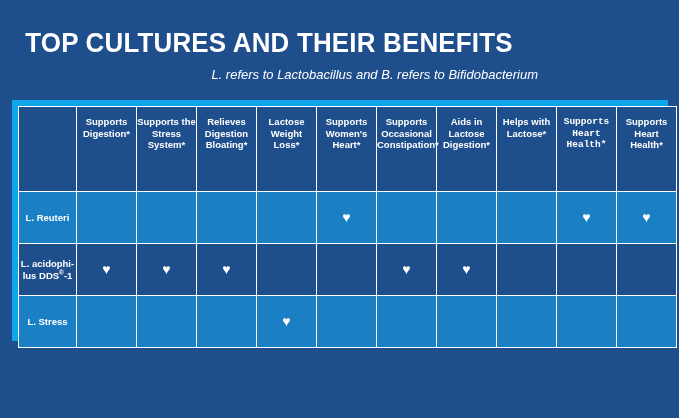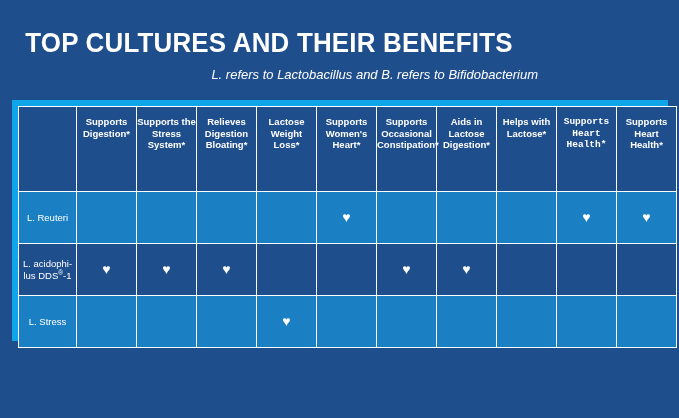--- a/index.html
+++ b/index.html
@@ -68,20 +68,21 @@
     table-layout: fixed;
   }
   table.benefits td,
   table.benefits th {
     border: 1px solid #ffffff;
     padding: 0;
     margin: 0;
     text-align: center;
     vertical-align: middle;
     box-sizing: border-box;
+    font-weight: bold;
   }
 
   
   tr.header-row { height: 85px; }
   tr.header-row th {
     background: #1f4e8c;
     color: #ffffff;
     font-size: 9.5px;
     font-weight: bold;
     line-height: 11.5px;

